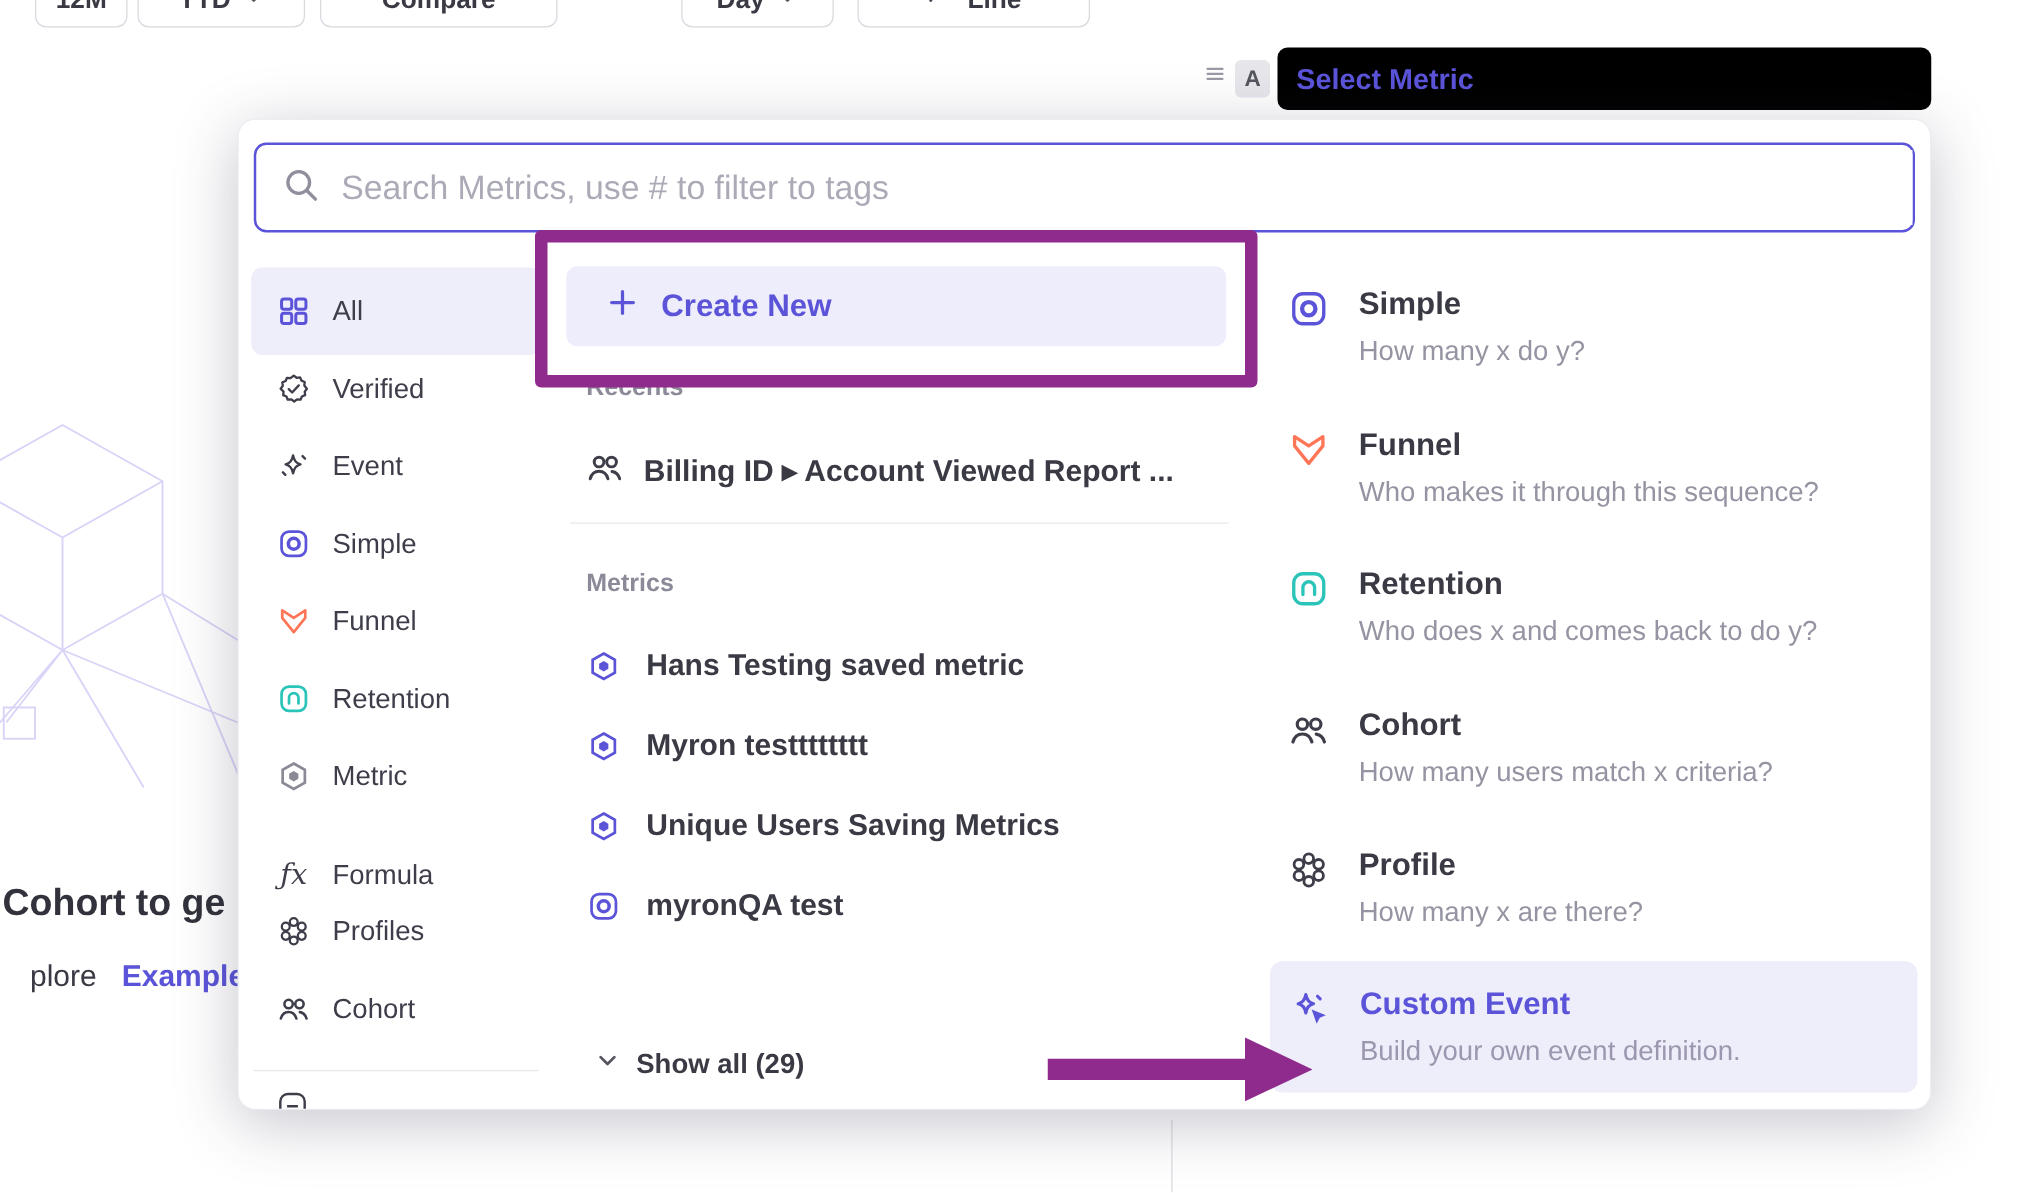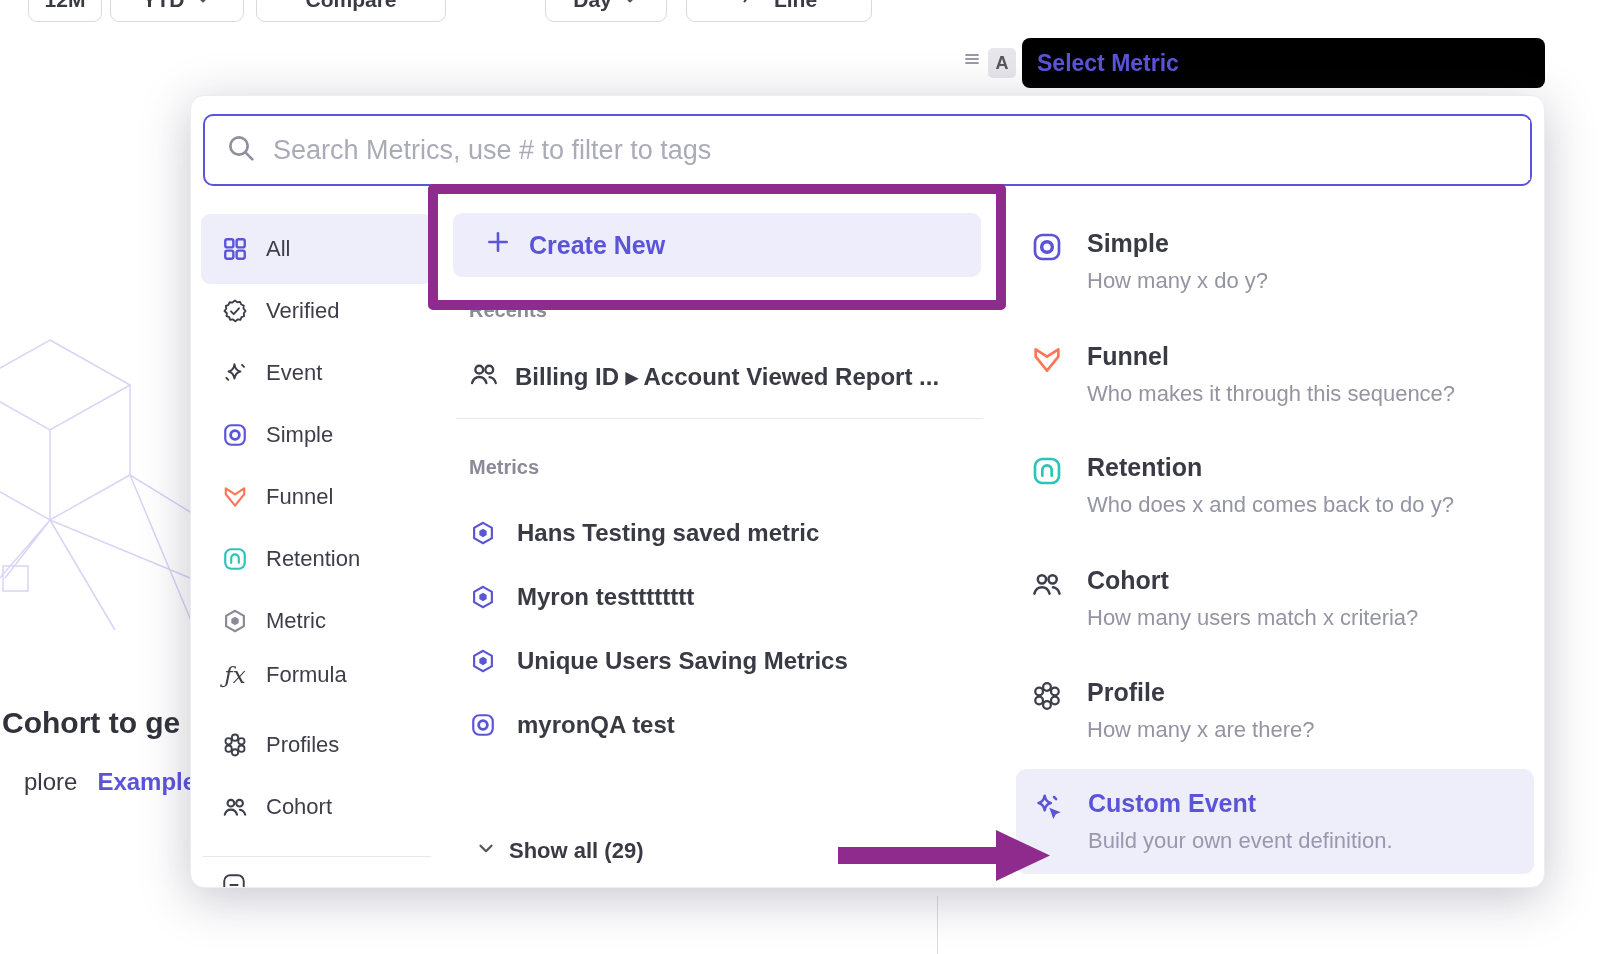--- a/index.html
+++ b/index.html
@@ -199,21 +199,21 @@
     </div>
     <div class="sb-item" style="top:490px">
       <span class="sb-ic">
           <svg viewBox="0 0 24 24" width="26" height="26">
             <path d="M12 2.6l8.2 4.7v9.4L12 21.4l-8.2-4.7V7.3z" fill="none" stroke="#8A8A97" stroke-width="2"></path>
             <path d="M12 8.1l3.4 2v3.8l-3.4 2-3.4-2v-3.8z" fill="#8A8A97"></path>
           </svg>
         </span>
       <span>Metric</span>
     </div>
-    <div class="sb-item" style="top:544px">
+    <div class="sb-item" style="top:569px">
       <span class="sb-ic">
           <span style="font-family:'DejaVu Serif',serif;font-style:italic;font-size:23px;color:#3E3E4A;">ƒx</span>
         </span>
       <span>Formula</span>
     </div>
     <div class="sb-item" style="top:614px">
       <span class="sb-ic">
           <svg viewBox="0 0 24 24" width="26" height="26" fill="none" stroke="#3E3E4A" stroke-width="1.7">
             <circle cx="12" cy="5.2" r="2.9"></circle>
             <circle cx="17.9" cy="8.6" r="2.9"></circle>

